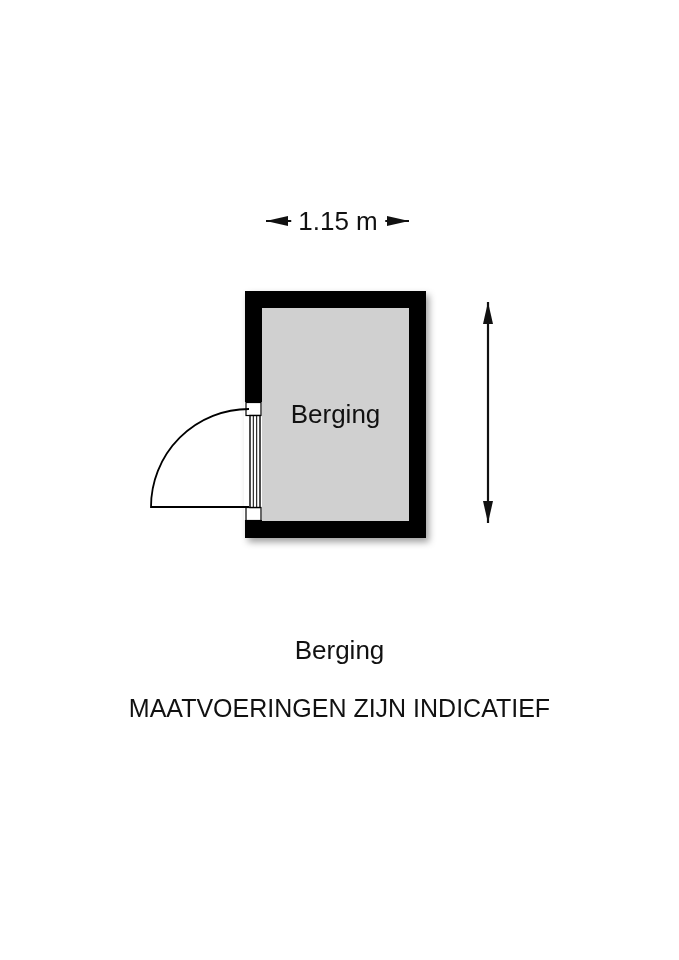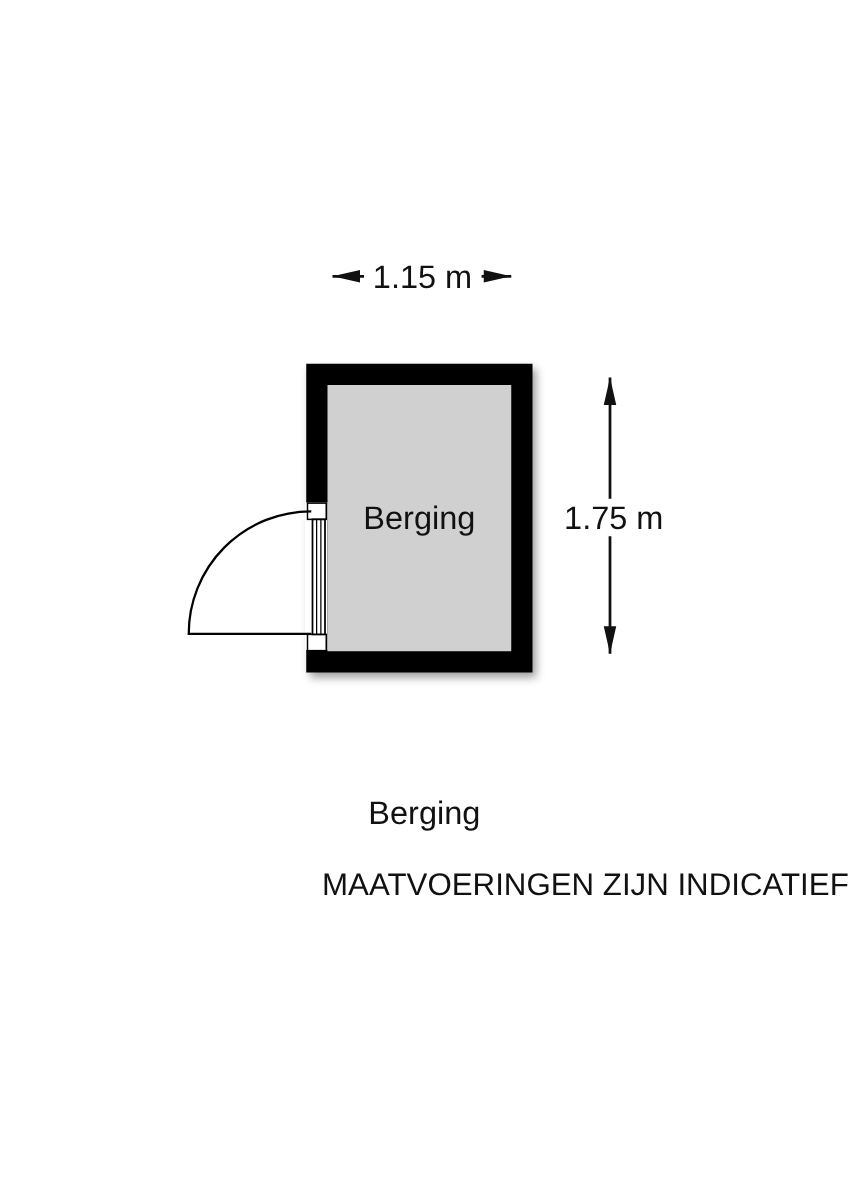--- a/index.html
+++ b/index.html
@@ -52,21 +52,21 @@
     width: 679px;
     text-align: center;
     font-size: 26px;
     line-height: 26px;
     color: #111111;
   }
   .disclaimer {
     left: 0;
     top: 692px;
     width: 679px;
-    text-align: right;
+    text-align: center;
     font-size: 25px;
     line-height: 32px;
     color: #111111;
   }
 </style>
 </head>
 <body>
 
 <div class="canvas">
 
@@ -100,21 +100,20 @@
 
     <g>
       <line x1="488" y1="302" x2="488" y2="523" stroke="#111111" stroke-width="2.2"></line>
       <polygon points="488,302 483,324 493,324" fill="#111111"></polygon>
       <polygon points="488,523 483,501 493,501" fill="#111111"></polygon>
     </g>
   </svg>
 
   <div class="overlay dim-label" style="left:338px; top:221px;">1.15 m</div>
 
-  <div class="overlay dim-label" style="left:491px; top:414px;">1.75 m</div>
 
   <div class="overlay room-label-box">
     <span>Berging</span>
   </div>
 
   <div class="overlay caption">Berging</div>
 
   <div class="overlay disclaimer">
     <div>MAATVOERINGEN ZIJN INDICATIEF</div>
   </div>

